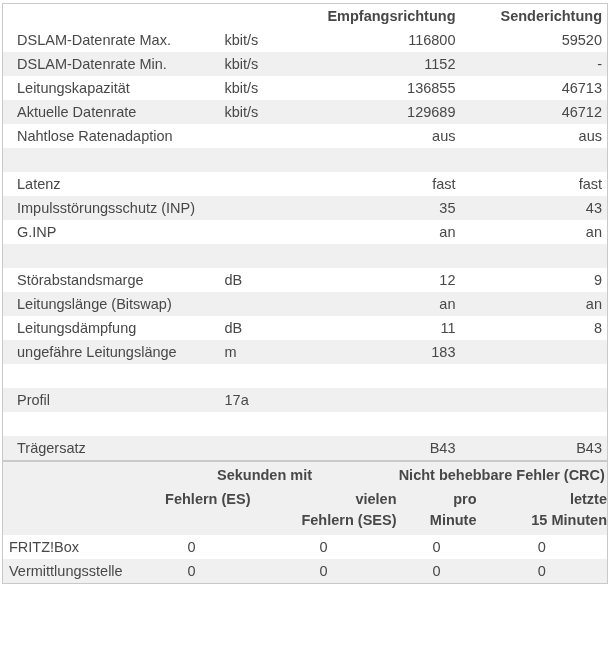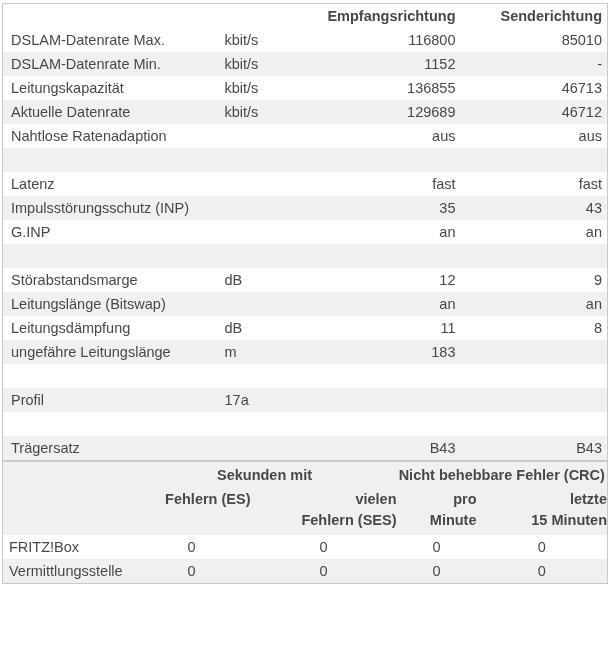--- a/index.html
+++ b/index.html
@@ -26,21 +26,21 @@
     vertical-align:middle;
     white-space:nowrap;
     overflow:hidden;
   }
   th{font-weight:bold;}
   
   #dsl-table col.c1{width:222px;}
   #dsl-table col.c2{width:58px;}
   #dsl-table col.c3{width:178px;}
   #dsl-table col.c4{width:147px;}
-  #dsl-table .lbl{padding-left:8px;text-align:left;}
+  #dsl-table .lbl{padding-left:14px;text-align:left;}
   #dsl-table .unit{text-align:left;}
   #dsl-table .num{text-align:right;padding-right:5px;}
   #dsl-table tbody tr:nth-child(even){background:#f0f0f0;}
   
   #err-table{}
   #err-table col.e1{width:130px;}
   #err-table col.e2{width:118px;}
   #err-table col.e3{width:146px;}
   #err-table col.e4{width:80px;}
   #err-table col.e5{width:131px;}
@@ -70,21 +70,21 @@
       <th class="unit"></th>
       <th class="num">Empfangsrichtung</th>
       <th class="num">Senderichtung</th>
     </tr>
   </thead>
   <tbody>
     <tr>
       <td class="lbl">DSLAM-Datenrate Max.</td>
       <td class="unit">kbit/s</td>
       <td class="num">116800</td>
-      <td class="num">85010</td>
+      <td class="num">59520</td>
     </tr>
     <tr>
       <td class="lbl">DSLAM-Datenrate Min.</td>
       <td class="unit">kbit/s</td>
       <td class="num">1152</td>
       <td class="num">-</td>
     </tr>
     <tr>
       <td class="lbl">Leitungskapazität</td>
       <td class="unit">kbit/s</td>

